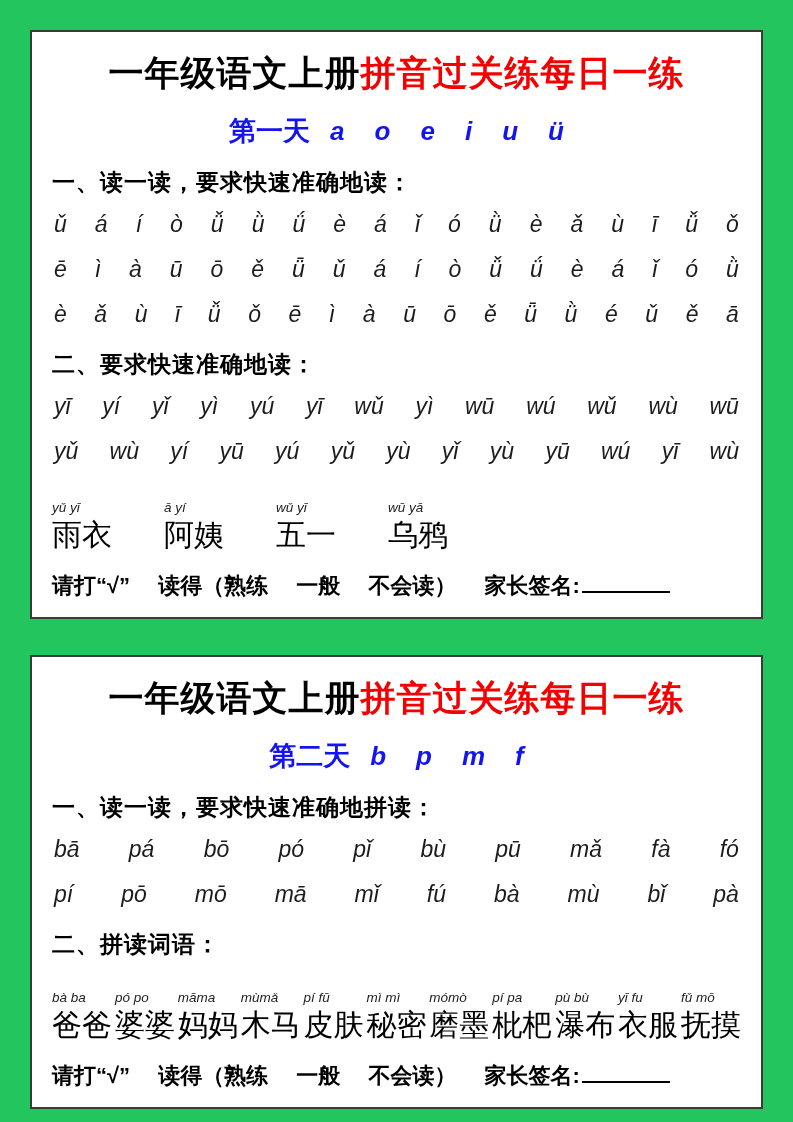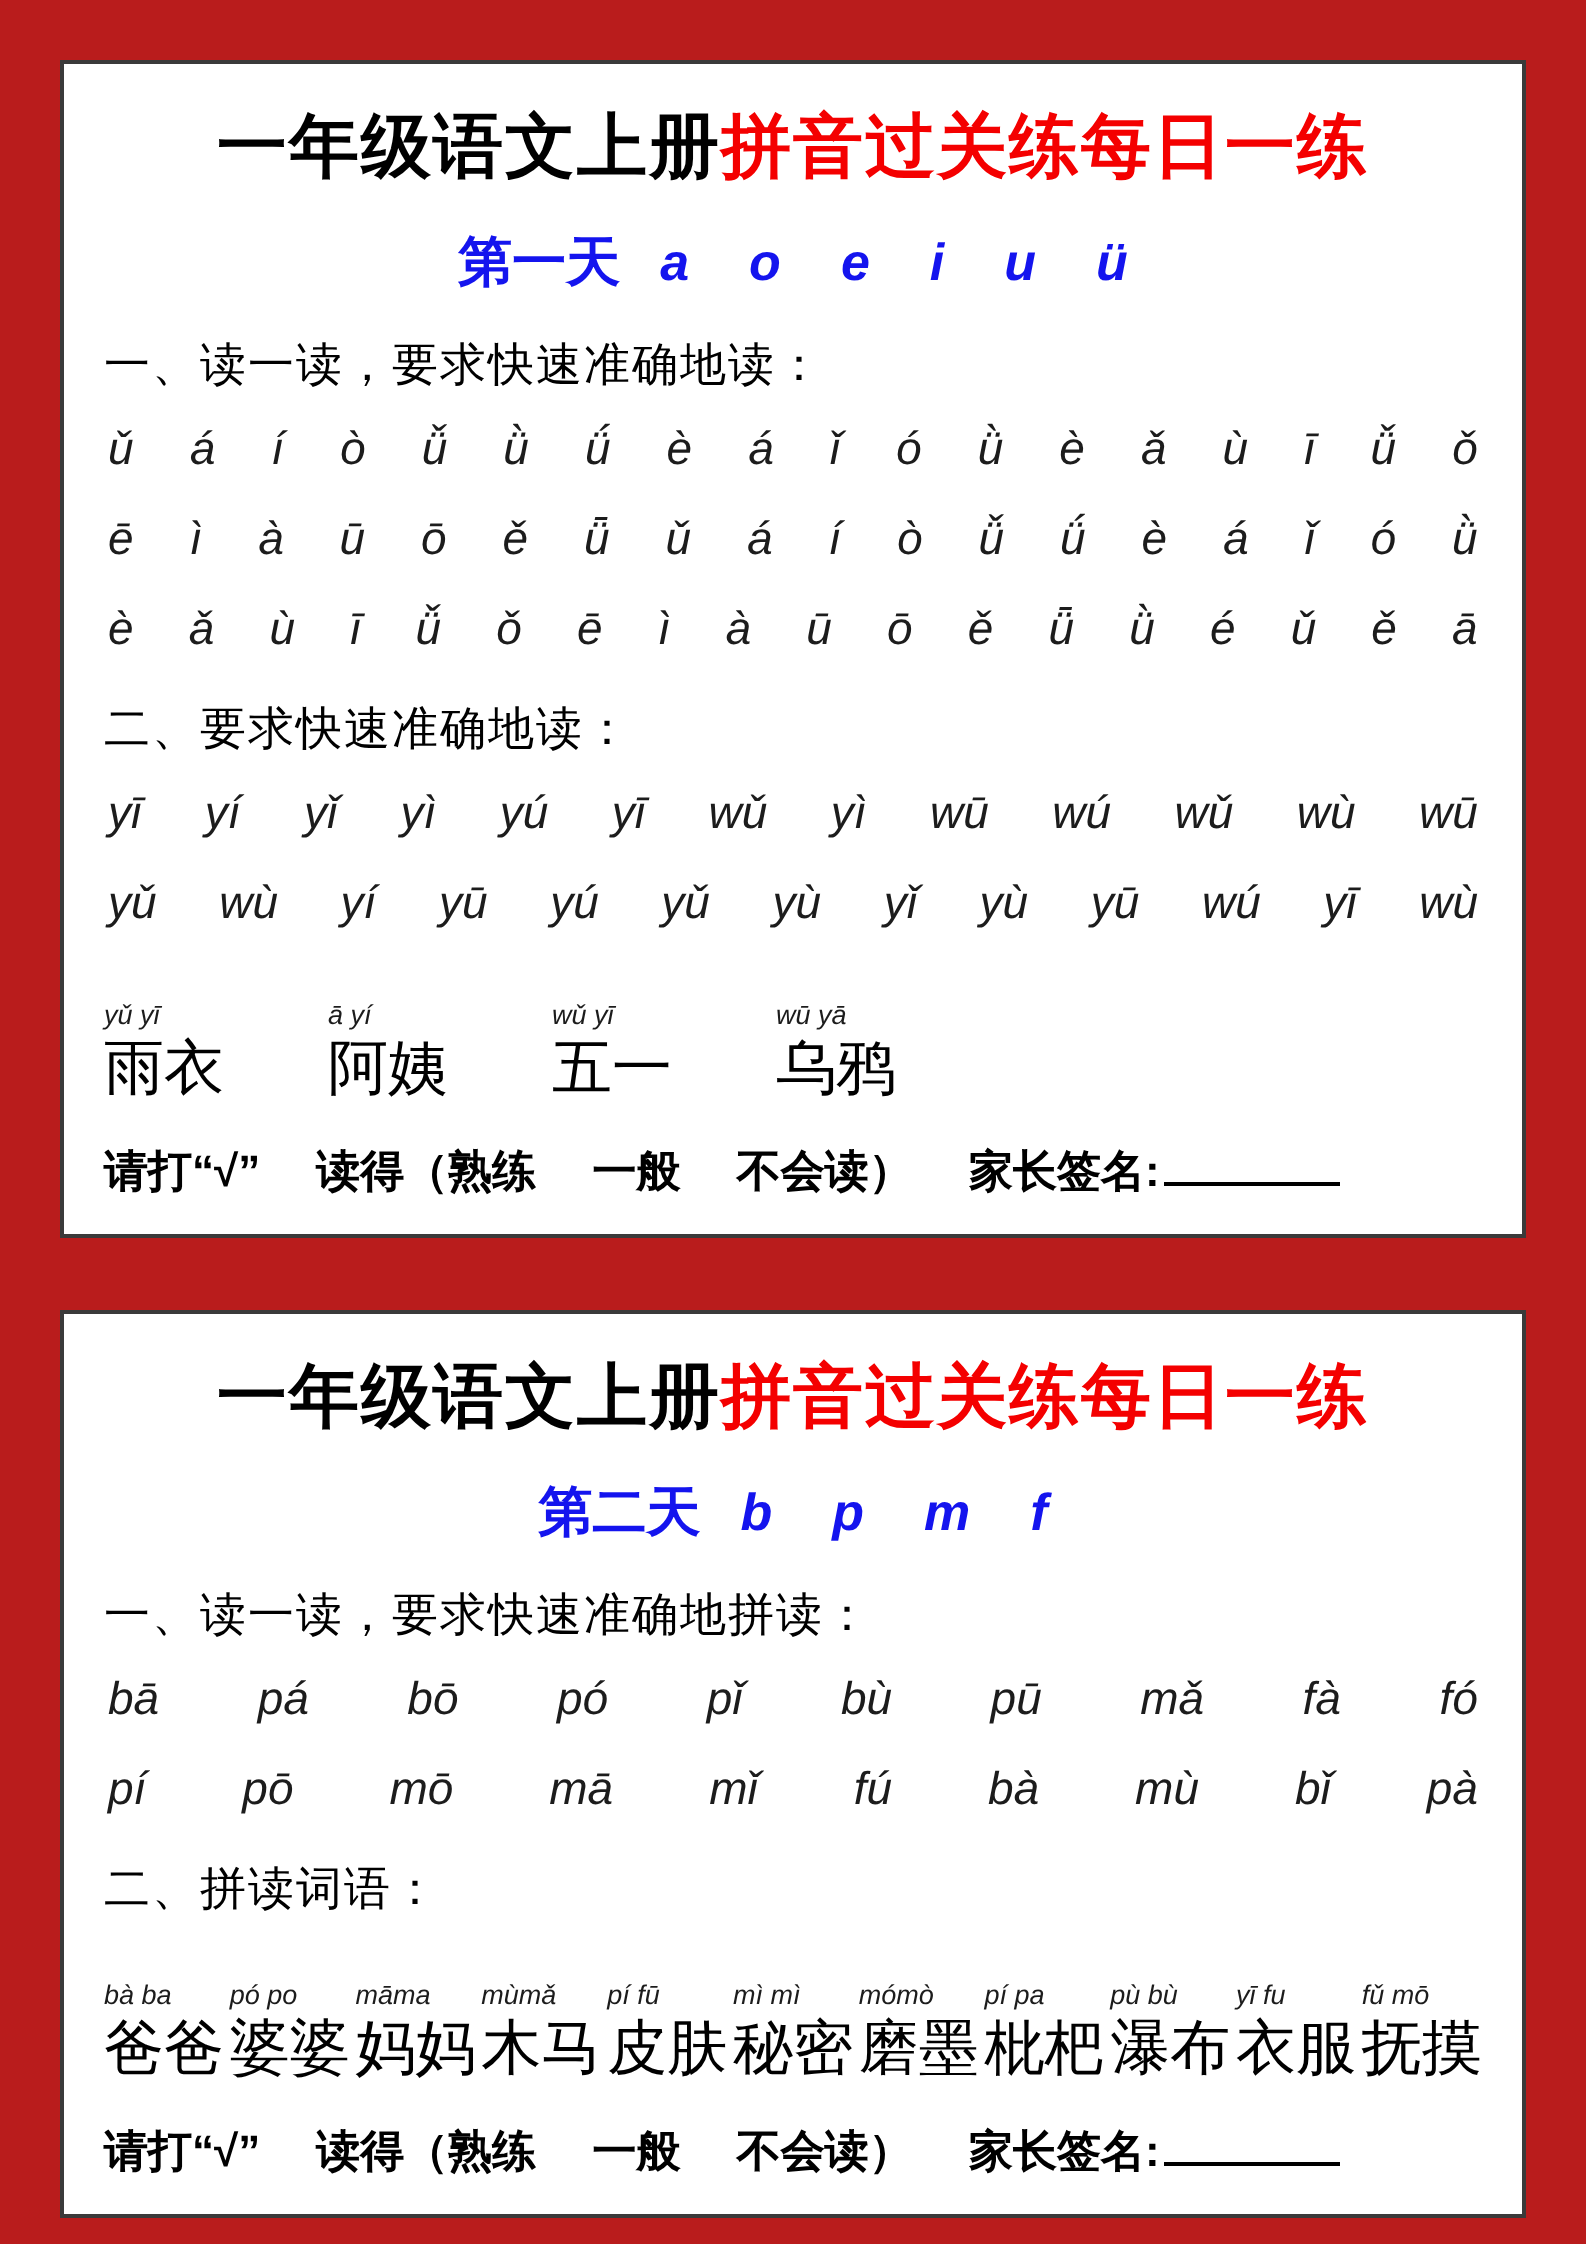--- a/index.html
+++ b/index.html
@@ -2,21 +2,21 @@
 <html><head>
 <meta charset="utf-8">
 <style>
   * { margin:0; padding:0; box-sizing:border-box; }
   html,body { background:#ffffff; }
   body {
     width:793px; height:1122px; margin:0 auto;
     font-family:"Liberation Sans","DejaVu Sans",sans-serif;
     color:#000;
   }
-  .page { width:793px; height:1122px; padding:30px 30px 0 30px; background:#b91c1c; }
+  .page { width:793px; height:1122px; padding:30px 30px 0 30px; background:#22c55e; }
   .card {
     border:2px solid #3a3a3a;
     background:#fff;
     padding:10px 20px 16px 20px;
   }
   .card + .card { margin-top:36px; }
   .card-title {
     text-align:center;
     font-weight:bold;
     font-size:35px;
@@ -28,21 +28,21 @@
   .day-line {
     display:flex; justify-content:center; align-items:baseline;
     gap:20px; padding:12px 0 6px 0;
   }
   .day-label { color:#1414ee; font-weight:bold; font-size:27px; }
   .letters-row { display:inline-flex; gap:30px; }
   .letters-row .syl {
     color:#1414ee; font-weight:bold; font-style:italic; font-size:26px;
   }
   .section-heading {
-    font-weight:normal; font-size:23px;
+    font-weight:bold; font-size:23px;
     padding:12px 0 4px 0; letter-spacing:1px;
   }
   .pinyin-row {
     display:flex; justify-content:space-between; align-items:baseline;
     font-style:italic; font-size:23px; color:#1c1c1c;
     padding:9px 2px 9px 2px;
   }
   .word-row { display:flex; align-items:flex-end; padding:6px 0 4px 0;margin-top:20px; }
   .word-row.loose { gap:52px; }
   .word-row.justified { justify-content:space-between; }

